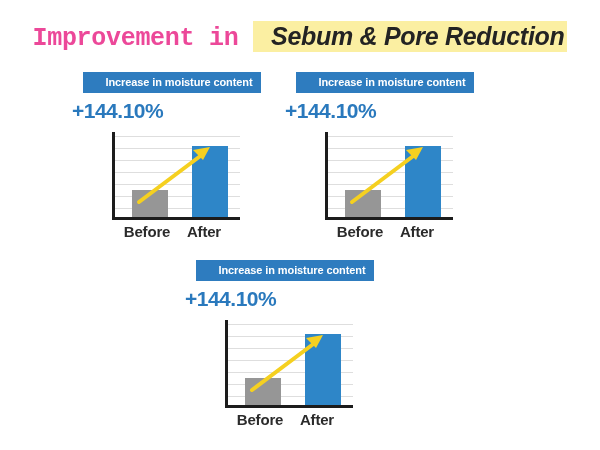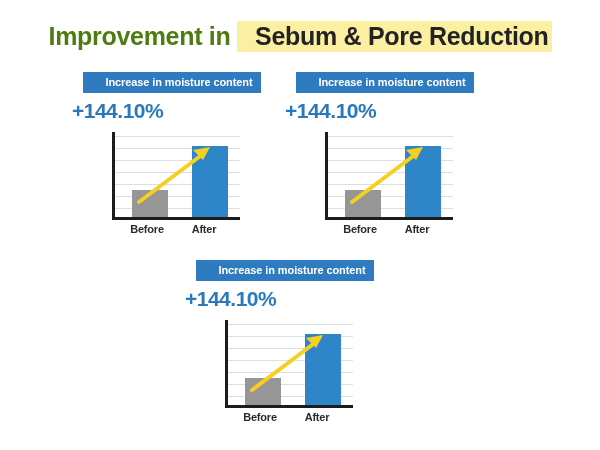--- a/index.html
+++ b/index.html
@@ -20,31 +20,33 @@
     position: absolute;
     left: 0;
     top: 22px;
     width: 600px;
     text-align: center;
     white-space: nowrap;
   }
   .title-plain {
     font-size: 25px;
     font-weight: bold;
-    color: #4d7c0f;
+    color: #ec4899;
     letter-spacing: -0.3px;
+    font-family: Liberation Mono, monospace;
   }
   .title-hl {
     font-size: 25px;
     font-weight: bold;
     color: #232323;
     letter-spacing: -0.3px;
     background: #fbefa2;
     padding: 1px 3px 2px 18px;
     box-decoration-break: clone;
+    font-style: italic;
     -webkit-box-decoration-break: clone;
   }
 
   
   .card {
     position: absolute;
     width: 200px;
   }
   #card-0 { left: 72px;  top: 72px; }
   #card-1 { left: 285px; top: 72px; }
@@ -130,21 +132,21 @@
   .xlabels {
     position: absolute;
     left: 10px;
     top: 91px;
     width: 128px;
     height: 16px;
   }
   .xlabels span {
     position: absolute;
     top: 0;
-    font-size: 11px;
+    font-size: 15px;
     font-weight: bold;
     color: #2b2b2b;
     text-align: center;
     letter-spacing: -0.2px;
   }
   .xlabel-before { left: 2px;  width: 66px; }
   .xlabel-after  { left: 59px; width: 66px; }
 </style>
 </head>
 <body>

